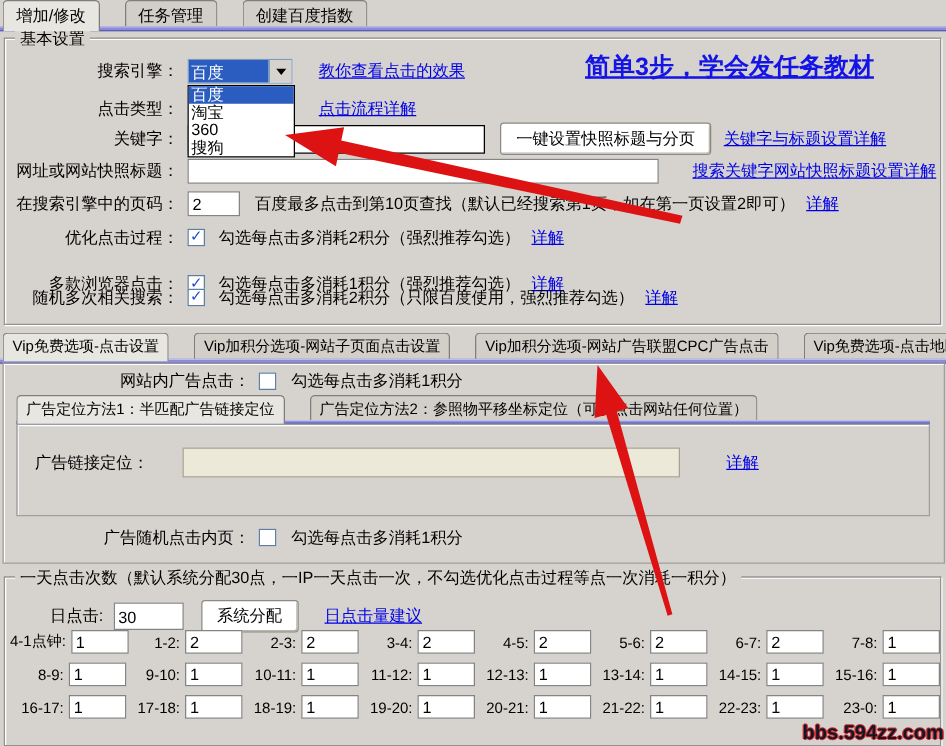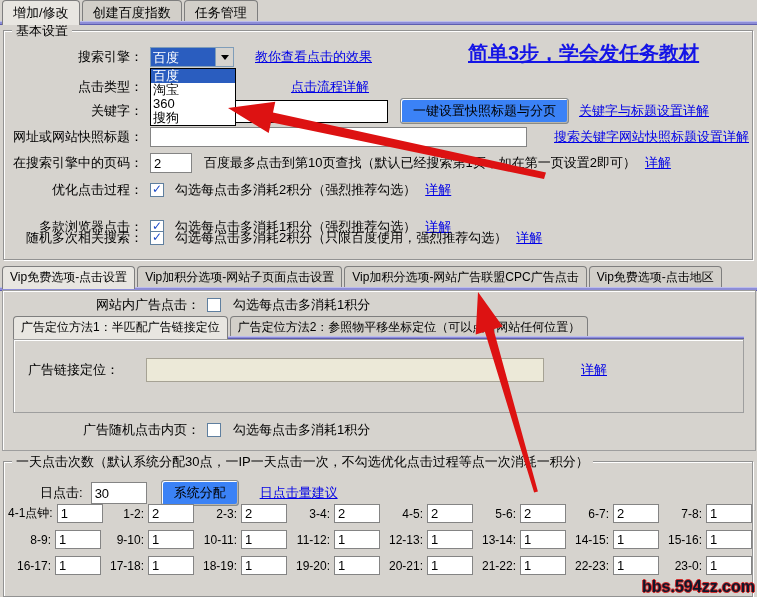--- a/index.html
+++ b/index.html
@@ -7,23 +7,23 @@
        font-family:"Liberation Sans","DejaVu Sans",sans-serif;font-size:13px;color:#000;}
   .row{position:absolute;display:flex;align-items:center;white-space:nowrap;}
   .lbl{text-align:right;white-space:nowrap;}
   .w143{width:143px;margin-right:7px;flex:0 0 143px;}
   .w200{width:200px;margin-right:7px;flex:0 0 200px;}
   .w112{width:112px;margin-right:7px;flex:0 0 112px;}
   .link{color:#0000e6;text-decoration:underline;cursor:pointer;white-space:nowrap;}
   .txt{height:20px;border:1px solid #848484;background:#fff;font-size:13px;padding:1px 3px;
        box-sizing:border-box;font-family:inherit;}
   .txt.black{border:1px solid #000;}
-  .btn{background:#3b82f6;border:1px solid #8a8a84;border-radius:3px;font-size:13px;padding:3px 12px;
+  .btn{background:#ffffff;border:1px solid #8a8a84;border-radius:3px;font-size:13px;padding:3px 12px;
        box-shadow:inset 1px 1px 0 #fff,inset -1px -1px 0 #b9b5ab;cursor:pointer;font-family:inherit;}
-  .tabs{position:absolute;display:flex;align-items:center;gap:2px;}
+  .tabs{position:absolute;display:flex;align-items:center;gap:20px;}
   .tab{background:#d2cfc9;border:1px solid #7e7e7e;border-bottom:none;border-radius:4px 4px 0 0;
        padding:3px 10px 3px;cursor:pointer;white-space:nowrap;}
   .tab.active{background:#e8e6e1;position:relative;z-index:2;}
   .tabs.small .tab{font-size:12px;padding:2px 7px 3px;}
   .accent{position:absolute;height:4px;background:#8d8dd7;border-top:1px solid #bcbcec;
           border-bottom:1px solid #5d5db0;box-sizing:border-box;}
   .group{position:absolute;border:1px solid #929292;box-shadow:1px 1px 0 #fff inset, 1px 1px 0 #fff;}
   .legend{position:absolute;top:-9px;left:8px;background:#d6d3ce;padding:0 4px;white-space:nowrap;}
   .panel{position:absolute;border:1px solid #9e9e9e;box-shadow:1px 1px 0 #ffffff inset;}
   .cb{width:14px;height:14px;background:#fff;border:1px solid #5f7f9f;box-sizing:border-box;
@@ -45,40 +45,40 @@
   .watermark{position:absolute;right:2px;bottom:1px;font-size:16px;font-weight:bold;color:#0f172a;
      text-shadow:1px 0 0 #d03030,-1px 0 0 #d03030,0 1px 0 #d03030,0 -1px 0 #d03030;}
   .arrows{position:absolute;left:0;top:0;z-index:50;pointer-events:none;}
   .hint{white-space:nowrap;}
 </style>
 </head>
 <body>
 
 <div class="tabs" style="left:2px;top:0;">
   <div class="tab active">增加/修改</div>
+  <div class="tab">任务管理</div>
   <div class="tab">创建百度指数</div>
-  <div class="tab">任务管理</div>
 </div>
 <div class="accent" style="left:0;top:21px;width:757px;"></div>
 
 <div class="group" style="left:3px;top:30px;width:748px;height:228px;">
   <span class="legend">基本设置</span>
 </div>
 <span class="promo">简单3步，学会发任务教材</span>
 
 <div class="row" style="left:0;top:47px;">
   <span class="lbl w143">搜索引擎：</span>
   <div class="combo">
     <span class="combo-sel">百度</span>
     <span class="combo-btn"></span>
   </div>
   <span class="link" style="margin-left:21px;">教你查看点击的效果</span>
 </div>
 
-<div class="row" style="left:0;top:78px;gap:36px;">
+<div class="row" style="left:0;top:78px;">
   <span class="lbl w143">点击类型：</span>
   <span class="link" style="margin-left:105px;">点击流程详解</span>
 </div>
 
 <div class="row" style="left:0;top:98px;">
   <span class="lbl w143">关键字：</span>
   <input class="txt black" style="width: 238px; height: 23px;" value="">
   <button class="btn" style="margin-left:12px;">一键设置快照标题与分页</button>
   <span class="link" style="margin-left:10px;">关键字与标题设置详解</span>
 </div>

